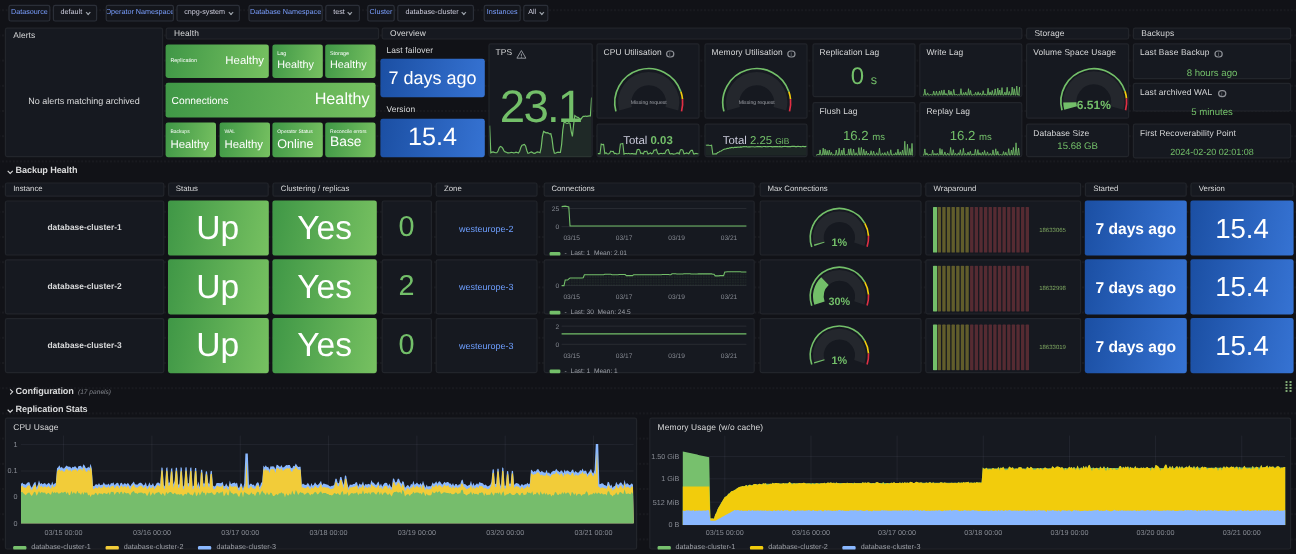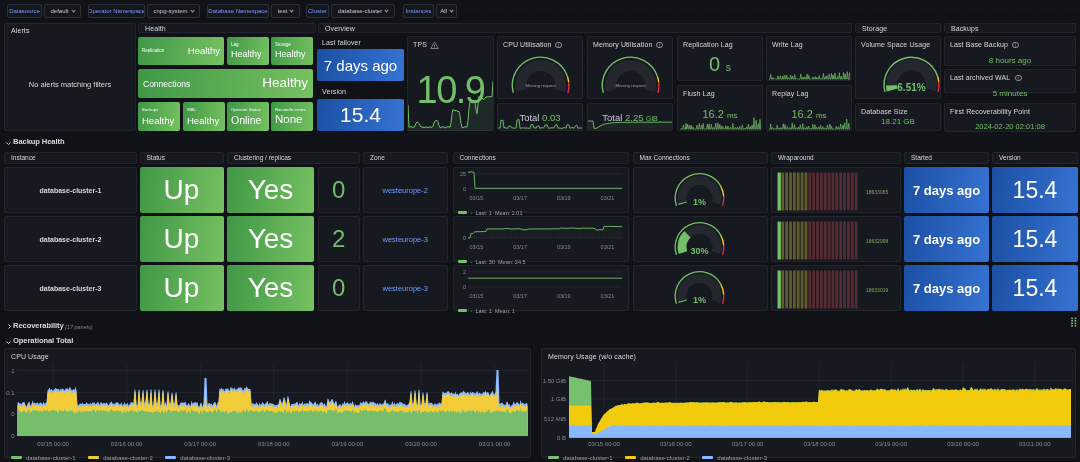--- a/index.html
+++ b/index.html
@@ -51,21 +51,21 @@
     <div class="lab" style="width:23px;">Cluster</div>
     <div class="val" style="width:64px;">database-cluster<span class="chev"></span></div>
   </div>
 <div class="dd" style="left:403px;">
     <div class="lab" style="width:31px;">Instances</div>
     <div class="val" style="width:21px;">All<span class="chev"></span></div>
   </div>
 
 <div class="panel" style="left:4px; top:23px; width:132px; height:108px;">
   <div class="ptitle" style="position:absolute; left:6px; top:3px;">Alerts</div>
-  <div style="position:absolute; top:56px; width:100%; text-align:center; font-size:7.5px; color:#d8d9da;">No alerts matching filters</div>
+  <div style="position:absolute; top:56px; width:100%; text-align:center; font-size:7.5px; color:#d8d9da;">No alerts matching archived</div>
 </div>
 
 <div class="hdr" style="left:138px; top:23px; width:178px; height:10px;">
     <span class="ptitle">Health</span>
   </div>
 <div class="green-box" style="left:138px; top:37px; width:86px; height:28px;">
   <div style="position:absolute; left:4px; top:11px; font-size:4.5px;">Replication</div>
   <div style="position:absolute; right:4px; top:8px; font-size:9.5px; font-weight:500;">Healthy</div>
 </div>
 <div class="green-box" style="left:227px; top:37px; width:42px; height:28px;">
@@ -87,39 +87,39 @@
 <div class="green-box" style="left:183px; top:102px; width:42px; height:29px;">
   <div style="position:absolute; left:4px; top:5px; font-size:4.2px;">WAL</div>
   <div style="position:absolute; left:4px; top:13px; font-size:9.5px; font-weight:500;">Healthy</div>
 </div>
 <div class="green-box" style="left:227px; top:102px; width:42px; height:29px;">
   <div style="position:absolute; left:4px; top:5px; font-size:4.2px;">Operator Status</div>
   <div style="position:absolute; left:4px; top:12px; font-size:10.5px; font-weight:500;text-align:center;">Online</div>
 </div>
 <div class="green-box" style="left:271px; top:102px; width:42px; height:29px;">
   <div style="position:absolute; left:4px; top:5px; font-size:4.2px;">Reconcile errors</div>
-  <div style="position:absolute; left:4px; top:11px; font-size:11.5px; font-weight:500;">None</div>
+  <div style="position:absolute; left:4px; top:11px; font-size:11.5px; font-weight:500;">Base</div>
 </div>
 
 <div class="hdr" style="left:318px; top:23px; width:534px; height:10px;">
     <span class="ptitle">Overview</span>
   </div>
 <div class="ptitle" style="position:absolute; left:322px; top:39px;">Last failover</div>
 <div class="blue-box" style="left:317px; top:49px; width:87px; height:32px; display:flex; align-items:center; justify-content:center; font-size:15px; font-weight:500;">7 days ago</div>
 <div class="ptitle" style="position:absolute; left:322px; top:88px;">Version</div>
 <div class="blue-box" style="left:317px; top:99px; width:87px; height:32px; display:flex; align-items:center; justify-content:center; font-size:21px; font-weight:500;">15.4</div>
 
 <div class="panel" style="left:407px; top:36px; width:87px; height:95px;">
   <div class="ptitle" style="position:absolute; left:5px; top:4px;">TPS</div>
   <svg style="position:absolute; left:22px; top:3.5px;" width="9" height="9" viewBox="0 0 24 24" fill="none" stroke="#9da0a7" stroke-width="2">
       <path d="M12 3 L22 20 L2 20 Z" stroke-linejoin="round"></path>
       <line x1="12" y1="10" x2="12" y2="15"></line>
       <circle cx="12" cy="17.6" r="0.6"></circle>
     </svg>
-  <div class="vv" style="position:absolute; left:0; right:0; top:33px; text-align:center; font-size:38px; line-height:40px; font-weight:500; letter-spacing:-1.5px;">10.9</div>
+  <div class="vv" style="position:absolute; left:0; right:0; top:33px; text-align:center; font-size:38px; line-height:40px; font-weight:500; letter-spacing:-1.5px;">23.1</div>
   <div style="position:absolute; left:0px; top:0px;">
       <svg width="85" height="95" viewBox="0 0 85 95" xmlns="http://www.w3.org/2000/svg">
         <path d="M 0.0 67.7 L 1.0 90.3 L 2.0 89.8 L 3.0 89.6 L 4.0 90.0 L 5.0 90.3 L 6.0 90.3 L 7.0 88.9 L 8.0 86.1 L 9.0 85.0 L 10.0 85.4 L 11.0 86.7 L 12.0 88.8 L 13.0 89.6 L 14.0 89.9 L 15.0 90.4 L 16.0 90.4 L 17.0 90.3 L 18.0 90.0 L 19.0 90.1 L 20.0 90.4 L 21.0 90.3 L 22.0 89.8 L 23.0 90.1 L 24.0 90.5 L 25.0 89.1 L 26.0 86.0 L 27.0 84.0 L 28.0 83.7 L 29.0 83.3 L 30.0 84.6 L 31.0 88.4 L 32.0 90.7 L 33.0 90.5 L 34.0 89.9 L 35.0 89.6 L 36.0 90.2 L 37.0 90.8 L 38.0 90.6 L 39.0 89.9 L 40.0 89.6 L 41.0 89.9 L 42.0 90.3 L 43.0 85.8 L 44.0 76.7 L 45.0 72.5 L 46.0 73.1 L 47.0 73.7 L 48.0 73.5 L 49.0 73.9 L 50.0 74.6 L 51.0 74.4 L 52.0 78.5 L 53.0 86.6 L 54.0 90.6 L 55.0 90.7 L 56.0 90.1 L 57.0 89.8 L 58.0 90.0 L 59.0 90.0 L 60.0 83.6 L 61.0 71.3 L 62.0 65.1 L 63.0 65.1 L 64.0 65.7 L 65.0 65.9 L 66.0 65.2 L 67.0 65.8 L 68.0 72.4 L 69.0 76.7 L 70.0 67.0 L 71.0 59.3 L 72.0 60.1 L 73.0 60.6 L 74.0 61.0 L 75.0 61.9 L 76.0 62.5 L 77.0 61.0 L 78.0 59.9 L 79.0 60.0 L 80.0 59.7 L 81.0 59.9 L 82.0 59.7 L 83.0 59.5 L 84.0 59.6 L 85.0 44.2 L 85.0 94.0 L 0.0 94.0 Z" fill="rgba(115,191,105,0.10)" stroke="none"></path>
         <path d="M 0.0 67.7 L 1.0 90.3 L 2.0 89.8 L 3.0 89.6 L 4.0 90.0 L 5.0 90.3 L 6.0 90.3 L 7.0 88.9 L 8.0 86.1 L 9.0 85.0 L 10.0 85.4 L 11.0 86.7 L 12.0 88.8 L 13.0 89.6 L 14.0 89.9 L 15.0 90.4 L 16.0 90.4 L 17.0 90.3 L 18.0 90.0 L 19.0 90.1 L 20.0 90.4 L 21.0 90.3 L 22.0 89.8 L 23.0 90.1 L 24.0 90.5 L 25.0 89.1 L 26.0 86.0 L 27.0 84.0 L 28.0 83.7 L 29.0 83.3 L 30.0 84.6 L 31.0 88.4 L 32.0 90.7 L 33.0 90.5 L 34.0 89.9 L 35.0 89.6 L 36.0 90.2 L 37.0 90.8 L 38.0 90.6 L 39.0 89.9 L 40.0 89.6 L 41.0 89.9 L 42.0 90.3 L 43.0 85.8 L 44.0 76.7 L 45.0 72.5 L 46.0 73.1 L 47.0 73.7 L 48.0 73.5 L 49.0 73.9 L 50.0 74.6 L 51.0 74.4 L 52.0 78.5 L 53.0 86.6 L 54.0 90.6 L 55.0 90.7 L 56.0 90.1 L 57.0 89.8 L 58.0 90.0 L 59.0 90.0 L 60.0 83.6 L 61.0 71.3 L 62.0 65.1 L 63.0 65.1 L 64.0 65.7 L 65.0 65.9 L 66.0 65.2 L 67.0 65.8 L 68.0 72.4 L 69.0 76.7 L 70.0 67.0 L 71.0 59.3 L 72.0 60.1 L 73.0 60.6 L 74.0 61.0 L 75.0 61.9 L 76.0 62.5 L 77.0 61.0 L 78.0 59.9 L 79.0 60.0 L 80.0 59.7 L 81.0 59.9 L 82.0 59.7 L 83.0 59.5 L 84.0 59.6 L 85.0 44.2" fill="none" stroke="#73bf69" stroke-width="1.0"></path>
       </svg>
     </div>
 </div>
 
 <div class="panel" style="left:497px; top:36px; width:86px; height:63px;">
   <div class="ptitle" style="position:absolute; left:5px; top:4px;">CPU Utilisation</div>
@@ -134,21 +134,21 @@
       </svg>
     </div>
 </div>
 <div class="panel" style="left:497px; top:103px; width:86px; height:28px;">
   <div style="position:absolute; left:0; bottom:0;">
       <svg width="85" height="14" viewBox="0 0 85 14" xmlns="http://www.w3.org/2000/svg">
         <path d="M 0.0 12.0 L 1.0 11.9 L 2.0 12.1 L 3.0 4.1 L 4.0 4.5 L 5.0 4.3 L 6.0 12.0 L 7.0 11.3 L 8.0 12.2 L 9.0 12.3 L 10.0 11.8 L 11.0 9.9 L 12.0 10.3 L 13.0 10.2 L 14.0 12.0 L 15.0 11.7 L 16.0 12.3 L 17.0 12.2 L 18.0 12.0 L 19.0 4.0 L 20.0 3.8 L 21.0 3.5 L 22.0 12.4 L 23.0 11.9 L 24.0 11.9 L 25.0 12.1 L 26.0 11.7 L 27.0 12.3 L 28.0 12.0 L 29.0 11.9 L 30.0 12.2 L 31.0 12.2 L 32.0 12.5 L 33.0 8.8 L 34.0 8.4 L 35.0 8.9 L 36.0 12.0 L 37.0 11.6 L 38.0 12.3 L 39.0 10.1 L 40.0 10.2 L 41.0 9.9 L 42.0 12.4 L 43.0 12.0 L 44.0 11.3 L 45.0 12.2 L 46.0 11.6 L 47.0 9.0 L 48.0 9.2 L 49.0 8.5 L 50.0 11.6 L 51.0 12.4 L 52.0 12.0 L 53.0 11.7 L 54.0 12.1 L 55.0 11.7 L 56.0 12.0 L 57.0 9.6 L 58.0 8.8 L 59.0 8.7 L 60.0 11.9 L 61.0 12.2 L 62.0 11.9 L 63.0 12.4 L 64.0 12.3 L 65.0 12.1 L 66.0 11.6 L 67.0 11.4 L 68.0 12.3 L 69.0 8.9 L 70.0 8.6 L 71.0 9.1 L 72.0 12.2 L 73.0 12.0 L 74.0 11.4 L 75.0 11.7 L 76.0 12.2 L 77.0 10.4 L 78.0 9.2 L 79.0 9.3 L 80.0 12.2 L 81.0 12.2 L 82.0 11.8 L 83.0 12.1 L 84.0 12.1 L 84.0 13.5 L 0.0 13.5 Z" fill="rgba(115,191,105,0.08)" stroke="none"></path>
         <path d="M 0.0 12.0 L 1.0 11.9 L 2.0 12.1 L 3.0 4.1 L 4.0 4.5 L 5.0 4.3 L 6.0 12.0 L 7.0 11.3 L 8.0 12.2 L 9.0 12.3 L 10.0 11.8 L 11.0 9.9 L 12.0 10.3 L 13.0 10.2 L 14.0 12.0 L 15.0 11.7 L 16.0 12.3 L 17.0 12.2 L 18.0 12.0 L 19.0 4.0 L 20.0 3.8 L 21.0 3.5 L 22.0 12.4 L 23.0 11.9 L 24.0 11.9 L 25.0 12.1 L 26.0 11.7 L 27.0 12.3 L 28.0 12.0 L 29.0 11.9 L 30.0 12.2 L 31.0 12.2 L 32.0 12.5 L 33.0 8.8 L 34.0 8.4 L 35.0 8.9 L 36.0 12.0 L 37.0 11.6 L 38.0 12.3 L 39.0 10.1 L 40.0 10.2 L 41.0 9.9 L 42.0 12.4 L 43.0 12.0 L 44.0 11.3 L 45.0 12.2 L 46.0 11.6 L 47.0 9.0 L 48.0 9.2 L 49.0 8.5 L 50.0 11.6 L 51.0 12.4 L 52.0 12.0 L 53.0 11.7 L 54.0 12.1 L 55.0 11.7 L 56.0 12.0 L 57.0 9.6 L 58.0 8.8 L 59.0 8.7 L 60.0 11.9 L 61.0 12.2 L 62.0 11.9 L 63.0 12.4 L 64.0 12.3 L 65.0 12.1 L 66.0 11.6 L 67.0 11.4 L 68.0 12.3 L 69.0 8.9 L 70.0 8.6 L 71.0 9.1 L 72.0 12.2 L 73.0 12.0 L 74.0 11.4 L 75.0 11.7 L 76.0 12.2 L 77.0 10.4 L 78.0 9.2 L 79.0 9.3 L 80.0 12.2 L 81.0 12.2 L 82.0 11.8 L 83.0 12.1 L 84.0 12.1" fill="none" stroke="#73bf69" stroke-width="0.9"></path>
       </svg>
     </div>
-  <div style="position:absolute; top:8px; width:100%; text-align:center; font-size:9.5px; color:#ccccdc;">Total <span class="vv" style="font-weight:400;">0.03</span></div>
+  <div style="position:absolute; top:8px; width:100%; text-align:center; font-size:9.5px; color:#ccccdc;">Total <span class="vv" style="font-weight:700;">0.03</span></div>
 </div>
 
 <div class="panel" style="left:587px; top:36px; width:86px; height:63px;">
   <div class="ptitle" style="position:absolute; left:5px; top:4px;">Memory Utilisation</div>
   <span class="infoi" style="position:absolute; left:68px; top:4.5px;">i</span>
   <div style="position:absolute; left:0; top:0;">
       <svg width="86" height="63" viewBox="0 0 86 63" xmlns="http://www.w3.org/2000/svg">
         <path d="M 23.28 53.68 A 20.00 20.00 0 1 1 61.92 53.68" fill="none" stroke="#24272d" stroke-width="11" stroke-linecap="butt"></path>
         <path d="M 15.26 55.82 A 28.30 28.30 0 0 1 69.42 39.47" fill="none" stroke="#73bf69" stroke-width="1.4" stroke-linecap="butt"></path>
         <path d="M 69.42 39.47 A 28.30 28.30 0 0 1 70.74 45.54" fill="none" stroke="#f2cc0c" stroke-width="1.4" stroke-linecap="butt"></path>
@@ -213,21 +213,21 @@
         <path d="M 24.18 52.98 A 20.00 20.00 0 0 1 23.51 48.26" fill="none" stroke="#73bf69" stroke-width="11" stroke-linecap="butt"></path>
         <path d="M 17.03 54.89 A 27.40 27.40 0 0 1 69.47 39.06" fill="none" stroke="#73bf69" stroke-width="1.4" stroke-linecap="butt"></path>
         <path d="M 69.47 39.06 A 27.40 27.40 0 0 1 70.75 44.94" fill="none" stroke="#f2cc0c" stroke-width="1.4" stroke-linecap="butt"></path>
         <path d="M 70.75 44.94 A 27.40 27.40 0 0 1 69.97 54.89" fill="none" stroke="#e02f44" stroke-width="1.4" stroke-linecap="butt"></path>
         <text x="43.5" y="53.5" text-anchor="middle" font-family="Liberation Sans, sans-serif" font-size="10" font-weight="bold" fill="#73bf69">6.51%</text>
       </svg>
     </div>
 </div>
 <div class="panel" style="left:855px; top:103px; width:86px; height:28px;">
   <div class="ptitle" style="position:absolute; left:5px; top:4px;">Database Size</div>
-  <div class="vv" style="position:absolute; top:13px; width:100%; text-align:center; font-size:8px; font-weight:500;">18.21 GB</div>
+  <div class="vv" style="position:absolute; top:13px; width:100%; text-align:center; font-size:8px; font-weight:500;">15.68 GB</div>
 </div>
 
 <div class="hdr" style="left:944px; top:23px; width:132px; height:10px;">
     <span class="ptitle">Backups</span>
   </div>
 <div class="panel" style="left:944px; top:36px; width:132px; height:30px;">
   <div class="ptitle" style="position:absolute; left:5px; top:4px;">Last Base Backup</div>
   <span class="infoi" style="position:absolute; left:67px; top:4.5px;">i</span>
   <div class="vv" style="position:absolute; top:19px; width:100%; text-align:center; font-size:8px; font-weight:500;">8 hours ago</div>
 </div>
@@ -503,27 +503,27 @@
     </div>
     <div style="position:absolute; left:94px; top:20.5px; font-size:5px; color:#7fa861;">18633019</div>
   </div>
 <div class="blue-box" style="left:904px; top:265px; width:85px; height:46px; display:flex; align-items:center; justify-content:center;">
     <span style="font-size:13px; font-weight:bold;">7 days ago</span>
   </div>
 <div class="blue-box" style="left:992px; top:265px; width:86px; height:46px; display:flex; align-items:center; justify-content:center;">
     <span style="font-size:23px; font-weight:500;">15.4</span>
   </div>
 
-<div class="sechdr" style="left:13px; top:321px;">Recoverability</div>
+<div class="sechdr" style="left:13px; top:321px;">Configuration</div>
 <svg class="abs" style="left:6px; top:323px;" width="7" height="7" viewBox="0 0 10 10">
     <path d="M3.5 2 L6.5 5 L3.5 8" stroke="#d8d9da" stroke-width="1.3" fill="none"></path>
   </svg>
 <div class="abs" style="left:65px; top:323.5px; font-size:5.5px; font-style:italic; color:#82858c;">(17 panels)</div>
 
-<div class="sechdr" style="left:13px; top:336px;">Operational Total</div>
+<div class="sechdr" style="left:13px; top:336px;">Replication Stats</div>
 <svg class="abs" style="left:5px; top:339px;" width="7" height="7" viewBox="0 0 10 10">
     <path d="M2 3.5 L5 6.5 L8 3.5" stroke="#d8d9da" stroke-width="1.3" fill="none"></path>
   </svg>
 
 <div class="panel" style="left:4px; top:347.5px; width:527px; height:110px;">
   <div class="ptitle" style="position:absolute; left:6px; top:4px;">CPU Usage</div>
   <div style="position:absolute; left:0; top:0;">
       <svg width="527" height="110" viewBox="0 0 527 110" xmlns="http://www.w3.org/2000/svg">
         <line x1="48.0" y1="14" x2="48.0" y2="87.0" stroke="rgba(204,204,220,0.10)" stroke-width="0.6"></line>
         <text x="48.0" y="97" text-anchor="middle" font-size="6" fill="#878b93" font-family="Liberation Sans, sans-serif">03/15 00:00</text>

